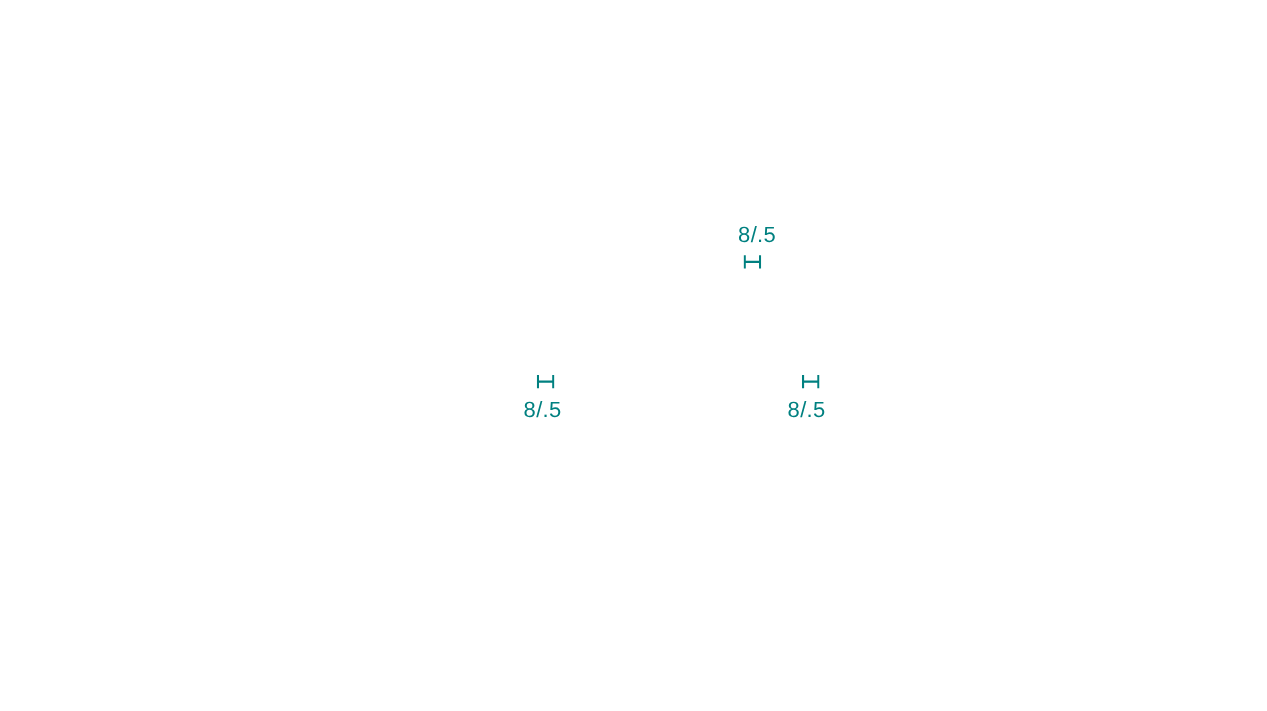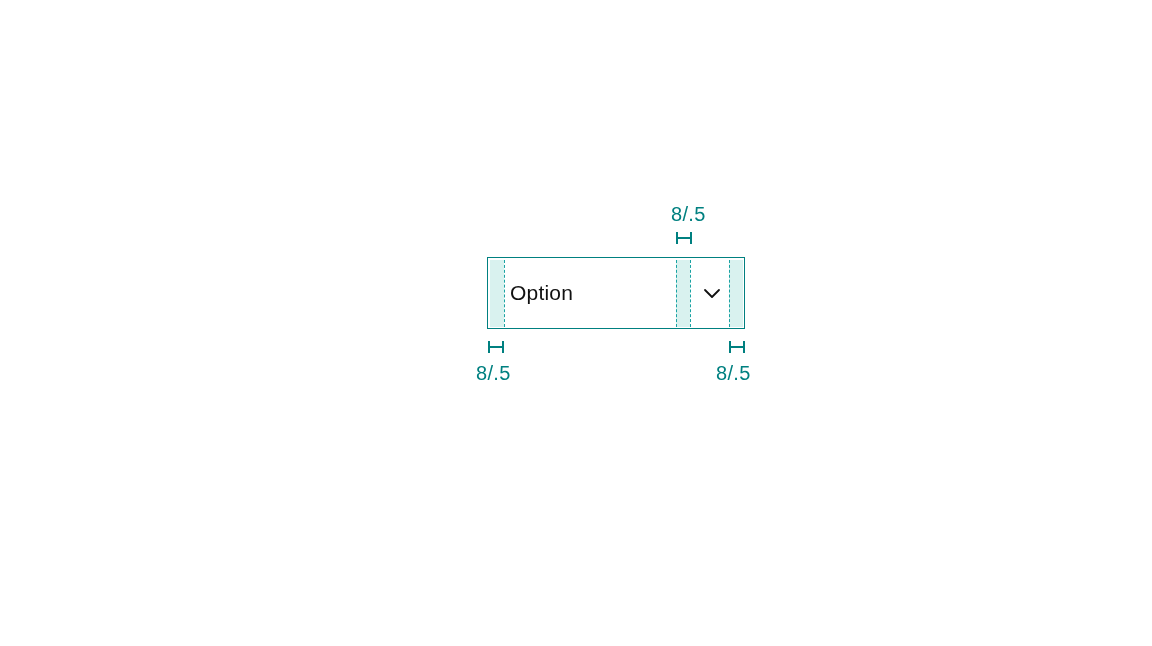--- a/index.html
+++ b/index.html
@@ -104,39 +104,20 @@
   <div class="anno" style="left:627px; top:203px;">8/.5</div>
 
   <div class="hbracket" style="left:632px; top:231px;">
     <svg width="16" height="14" viewBox="0 0 16 14">
       <line x1="1" y1="1" x2="1" y2="13" stroke="currentColor" stroke-width="2"></line>
       <line x1="15" y1="1" x2="15" y2="13" stroke="currentColor" stroke-width="2"></line>
       <line x1="1" y1="7" x2="15" y2="7" stroke="currentColor" stroke-width="2"></line>
     </svg>
   </div>
 
-  <div class="dropdown">
-
-    <div class="zone zone-left"></div>
-    <div class="zone zone-mid"></div>
-    <div class="zone zone-right"></div>
-
-    <div class="dash dash-a"></div>
-    <div class="dash dash-b"></div>
-    <div class="dash dash-c"></div>
-    <div class="dash dash-d"></div>
-
-    <div class="dd-label">Option</div>
-
-    <div class="chevron">
-      <svg width="18" height="12" viewBox="0 0 18 12">
-        <polyline points="2,3 9,10 16,3" fill="none" stroke="currentColor" stroke-width="1.8" stroke-linecap="round" stroke-linejoin="round"></polyline>
-      </svg>
-    </div>
-  </div>
 
   <div class="hbracket" style="left:444px; top:340px;">
     <svg width="16" height="14" viewBox="0 0 16 14">
       <line x1="1" y1="1" x2="1" y2="13" stroke="currentColor" stroke-width="2"></line>
       <line x1="15" y1="1" x2="15" y2="13" stroke="currentColor" stroke-width="2"></line>
       <line x1="1" y1="7" x2="15" y2="7" stroke="currentColor" stroke-width="2"></line>
     </svg>
   </div>
 
   <div class="hbracket" style="left:685px; top:340px;">

